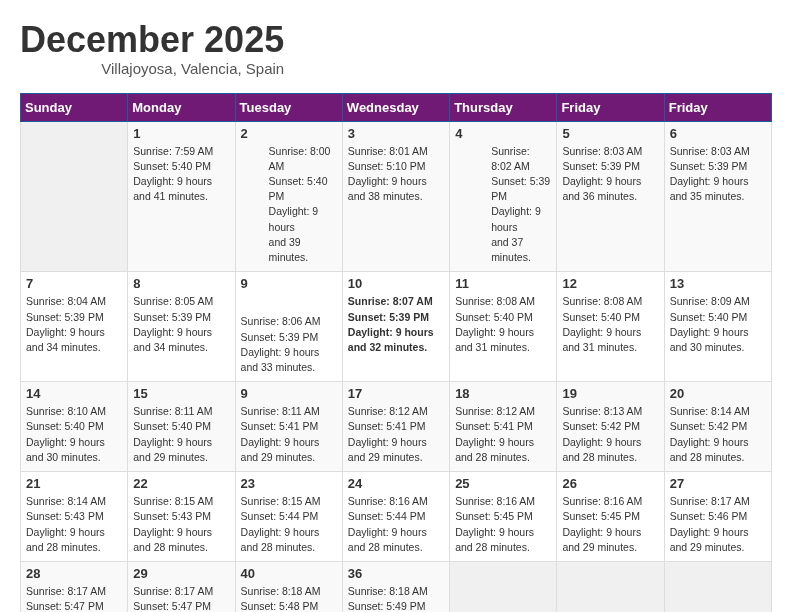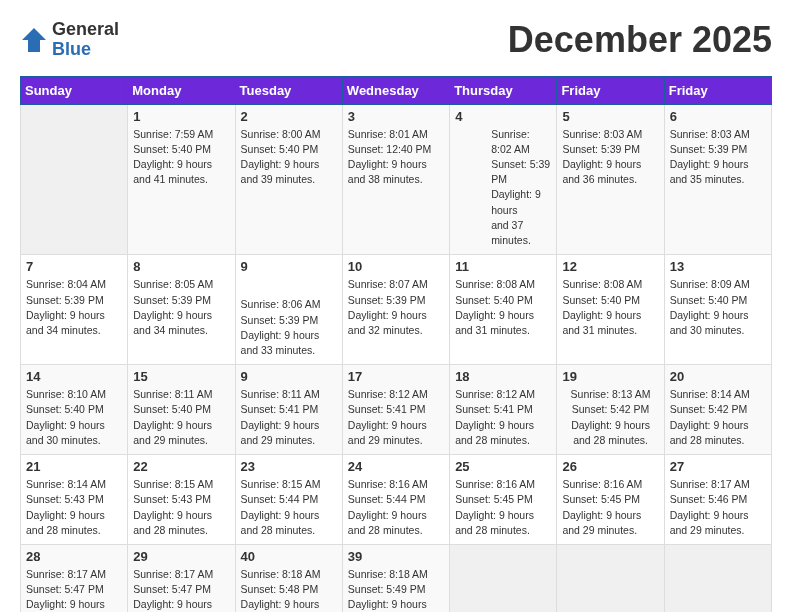--- a/index.html
+++ b/index.html
@@ -51,21 +51,21 @@
     }
     .subtitle {
       font-size: 15px;
       color: #555;
     }
     table {
       width: 100%;
       border-collapse: collapse;
     }
     thead tr th {
-      background-color: #6d28d9;
+      background-color: #701a75;
       color: #fff;
       font-size: 13px;
       font-weight: bold;
       padding: 6px 4px;
       text-align: left;
       border: 1px solid #1a5ca0;
     }
     tbody tr td {
       vertical-align: top;
       padding: 4px 5px 6px 5px;
@@ -93,31 +93,23 @@
       color: #333;
     }
     .empty-cell {
       background-color: #f0f0f0 !important;
     }
   </style>
 </head>
 <body>
 
 <div class="header">
-  <div class="logo">
-    <svg class="logo-icon" viewBox="0 0 28 28" xmlns="http://www.w3.org/2000/svg">
-      <polygon points="14,2 26,14 20,14 20,26 8,26 8,14 2,14" fill="#2a6db5"></polygon>
-    </svg>
-    <div class="logo-text">
-      <span class="logo-general">General</span>
-      <span class="logo-blue">Blue</span>
-    </div>
-  </div>
   <div class="title-block">
     <div class="month-title">December 2025</div>
+    <div class="subtitle">Villajoyosa, Valencia, Spain</div>
   </div>
 </div>
 
 <table>
   <thead>
     <tr id="header-row">
         <th>Sunday</th>
         <th>Monday</th>
         <th>Tuesday</th>
         <th>Wednesday</th>
@@ -131,29 +123,29 @@
         <td class="empty-cell"></td>
         <td>
           <span class="day-number">1</span>
           <div class="day-info" style="white-space: pre-line;">Sunrise: 7:59 AM
 Sunset: 5:40 PM
 Daylight: 9 hours
 and 41 minutes.</div>
         </td>
         <td>
           <span class="day-number">2</span>
-          <div class="day-info" style="white-space: pre-line;">Sunrise: 8:00 AM
+          <div class="day-info" style="white-space: pre-line; margin-left: 28px;">Sunrise: 8:00 AM
 Sunset: 5:40 PM
 Daylight: 9 hours
 and 39 minutes.</div>
         </td>
         <td>
           <span class="day-number">3</span>
           <div class="day-info" style="white-space: pre-line;">Sunrise: 8:01 AM
-Sunset: 12:40 PM
+Sunset: 5:10 PM
 Daylight: 9 hours
 and 38 minutes.</div>
         </td>
         <td>
           <span class="day-number">4</span>
           <div class="day-info" style="white-space: pre-line; margin-left: 36px;">Sunrise: 8:02 AM
 Sunset: 5:39 PM
 Daylight: 9 hours
 and 37 minutes.</div>
         </td>
@@ -189,21 +181,21 @@
         </td>
         <td>
           <span class="day-number">9</span>
           <div class="day-info" style="white-space: pre-line; margin-top: 23px;">Sunrise: 8:06 AM
 Sunset: 5:39 PM
 Daylight: 9 hours
 and 33 minutes.</div>
         </td>
         <td>
           <span class="day-number">10</span>
-          <div class="day-info" style="white-space: pre-line;">Sunrise: 8:07 AM
+          <div class="day-info" style="white-space: pre-line; font-weight: bold;">Sunrise: 8:07 AM
 Sunset: 5:39 PM
 Daylight: 9 hours
 and 32 minutes.</div>
         </td>
         <td>
           <span class="day-number">11</span>
           <div class="day-info" style="white-space: pre-line;">Sunrise: 8:08 AM
 Sunset: 5:40 PM
 Daylight: 9 hours
 and 31 minutes.</div>
@@ -254,21 +246,21 @@
         </td>
         <td>
           <span class="day-number">18</span>
           <div class="day-info" style="white-space: pre-line;">Sunrise: 8:12 AM
 Sunset: 5:41 PM
 Daylight: 9 hours
 and 28 minutes.</div>
         </td>
         <td>
           <span class="day-number">19</span>
-          <div class="day-info" style="white-space: pre-line; text-align: center;">Sunrise: 8:13 AM
+          <div class="day-info" style="white-space: pre-line;">Sunrise: 8:13 AM
 Sunset: 5:42 PM
 Daylight: 9 hours
 and 28 minutes.</div>
         </td>
         <td>
           <span class="day-number">20</span>
           <div class="day-info" style="white-space: pre-line;">Sunrise: 8:14 AM
 Sunset: 5:42 PM
 Daylight: 9 hours
 and 28 minutes.</div>
@@ -341,21 +333,21 @@
 and 30 minutes.</div>
         </td>
         <td>
           <span class="day-number">40</span>
           <div class="day-info" style="white-space: pre-line;">Sunrise: 8:18 AM
 Sunset: 5:48 PM
 Daylight: 9 hours
 and 30 minutes.</div>
         </td>
         <td>
-          <span class="day-number">39</span>
+          <span class="day-number">36</span>
           <div class="day-info" style="white-space: pre-line;">Sunrise: 8:18 AM
 Sunset: 5:49 PM
 Daylight: 9 hours
 and 31 minutes.</div>
         </td>
         <td class="empty-cell"></td>
         <td class="empty-cell"></td>
         <td class="empty-cell"></td>
       </tr>
     </tbody>

